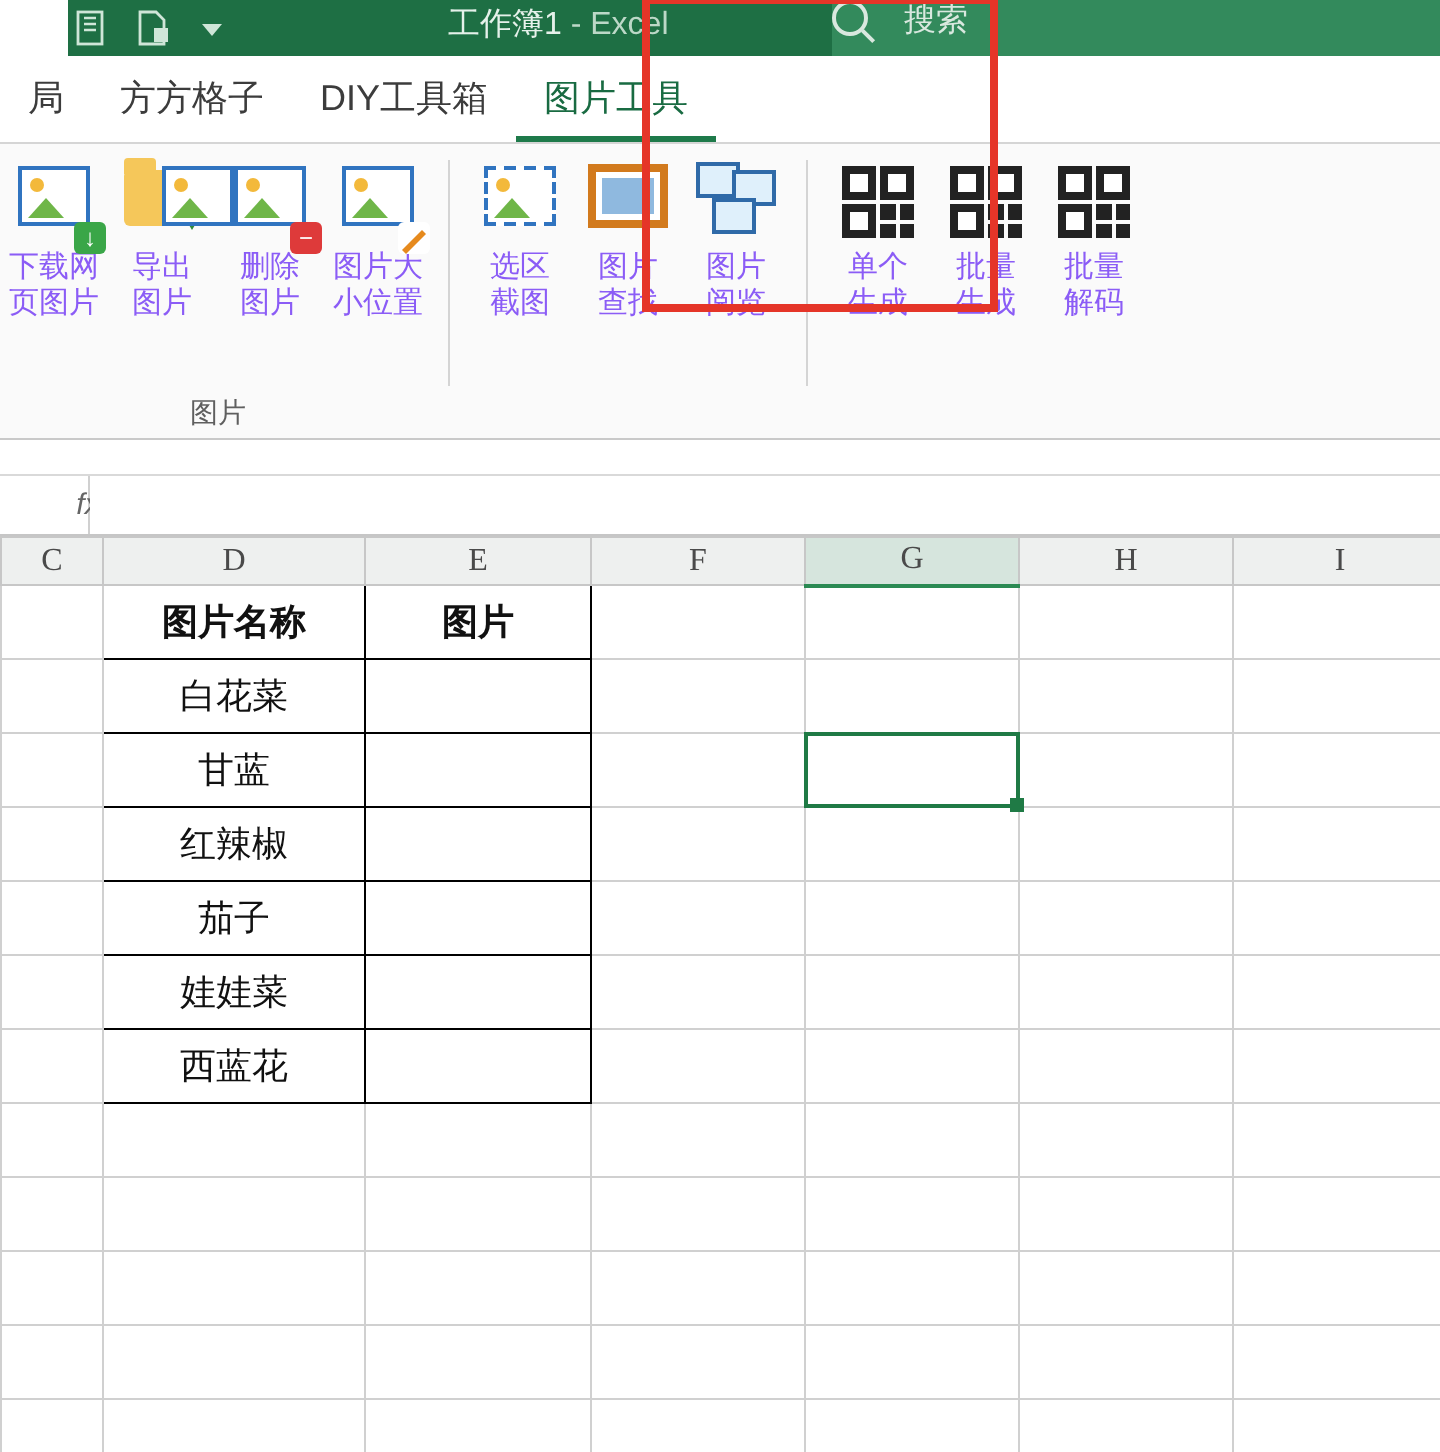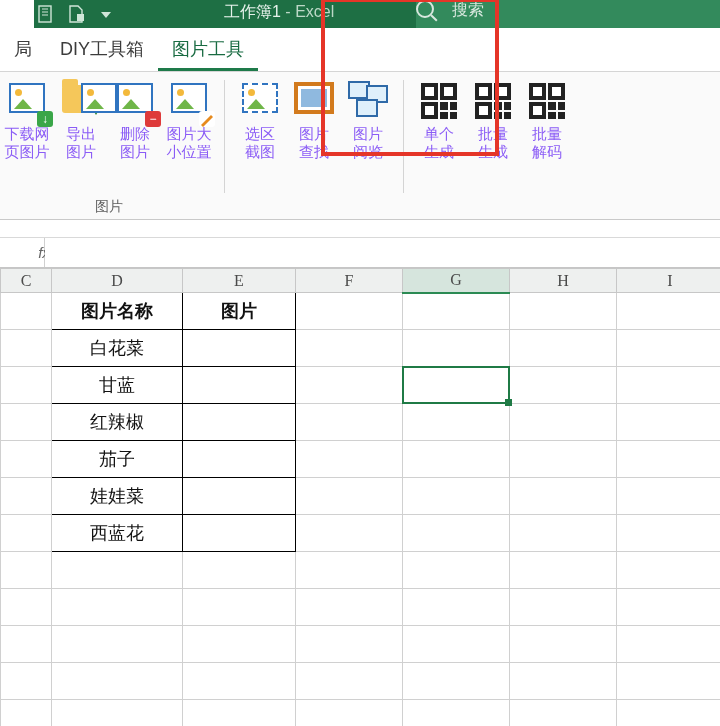--- a/index.html
+++ b/index.html
@@ -332,20 +332,21 @@
     <span>工作簿1</span><span class="light"> - Excel</span>
   </div>
   <div class="search-zone">
     <span class="mag"></span>
     <span>搜索</span>
   </div>
 </div>
 
 <div class="ribbon-tabs">
   <div class="ribbon-tab">局</div>
+  <div class="ribbon-tab">方方格子</div>
   <div class="ribbon-tab">DIY工具箱</div>
   <div class="ribbon-tab sel">图片工具</div>
   <div class="red-box"></div>
 </div>
 
 <div class="ribbon">
 
   <div class="group" style="padding-left:0">
     <div class="group-row">
       <div class="btn">

